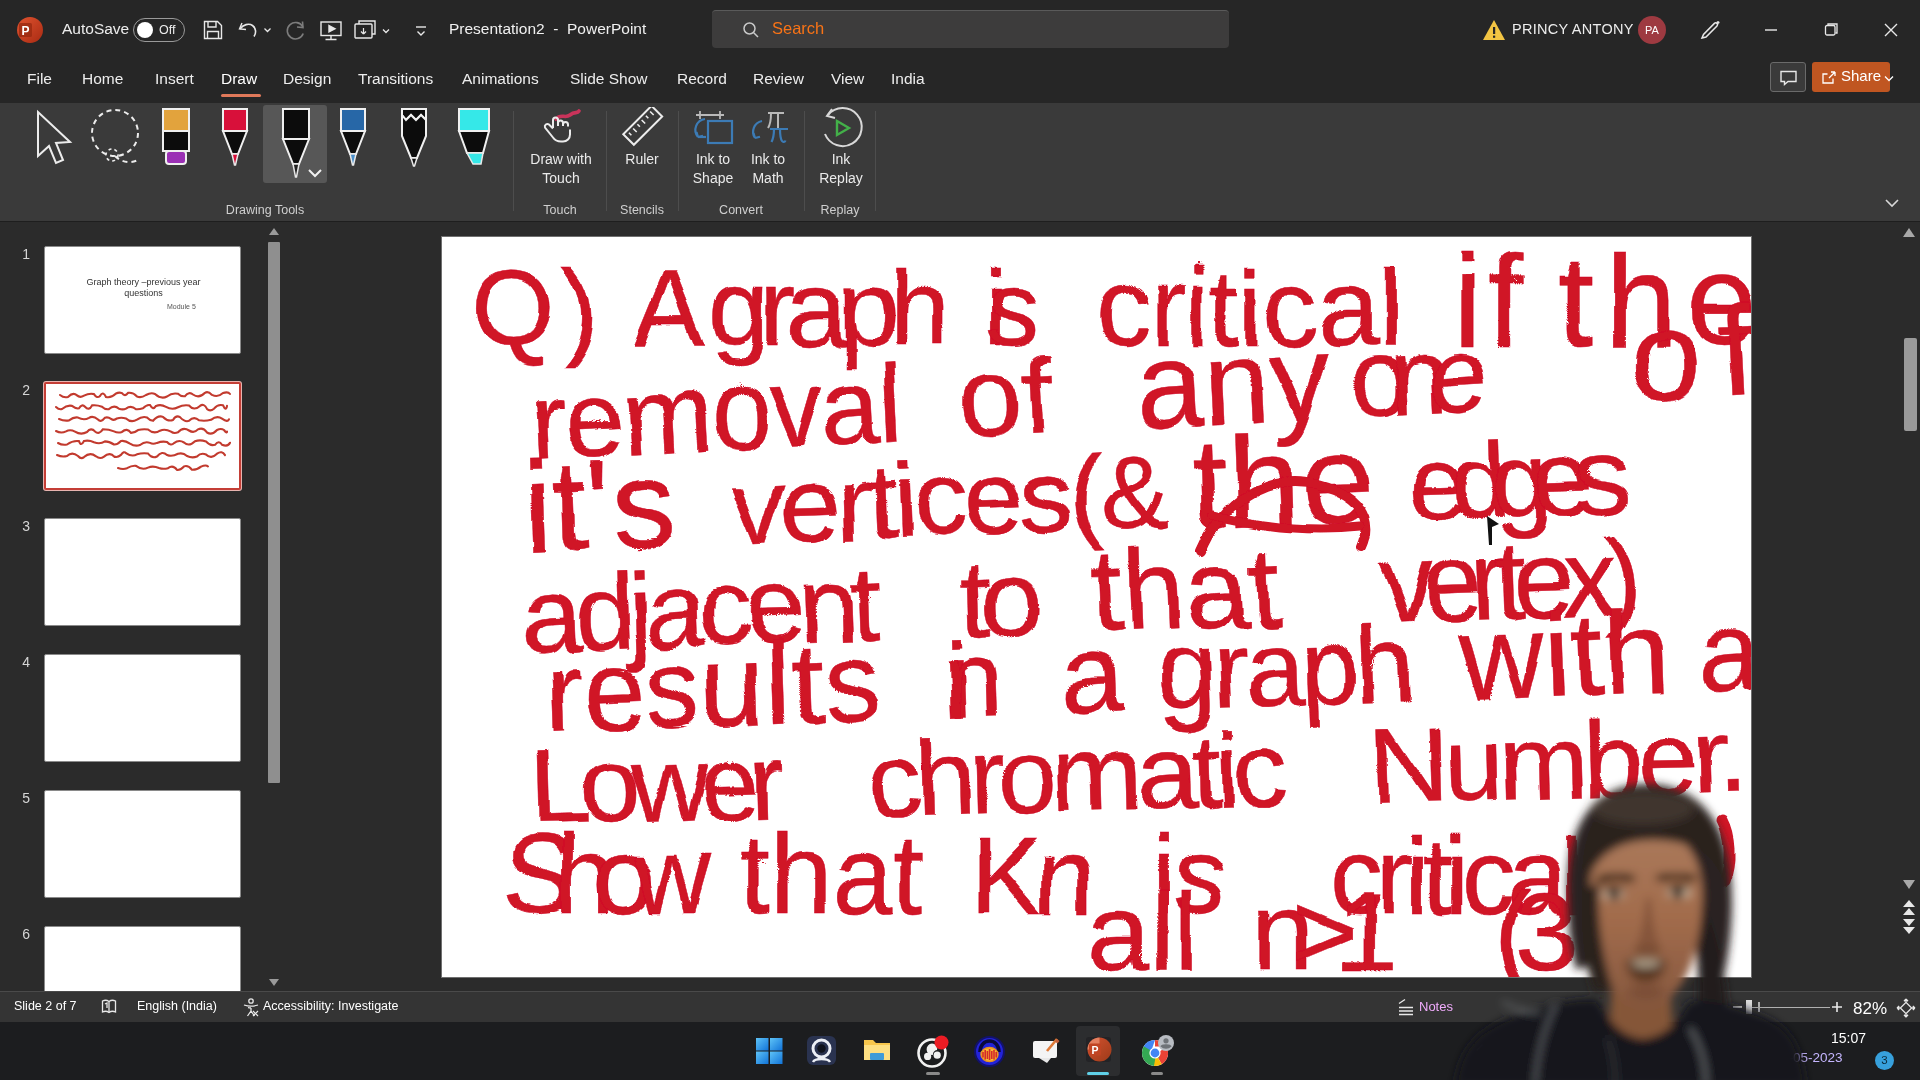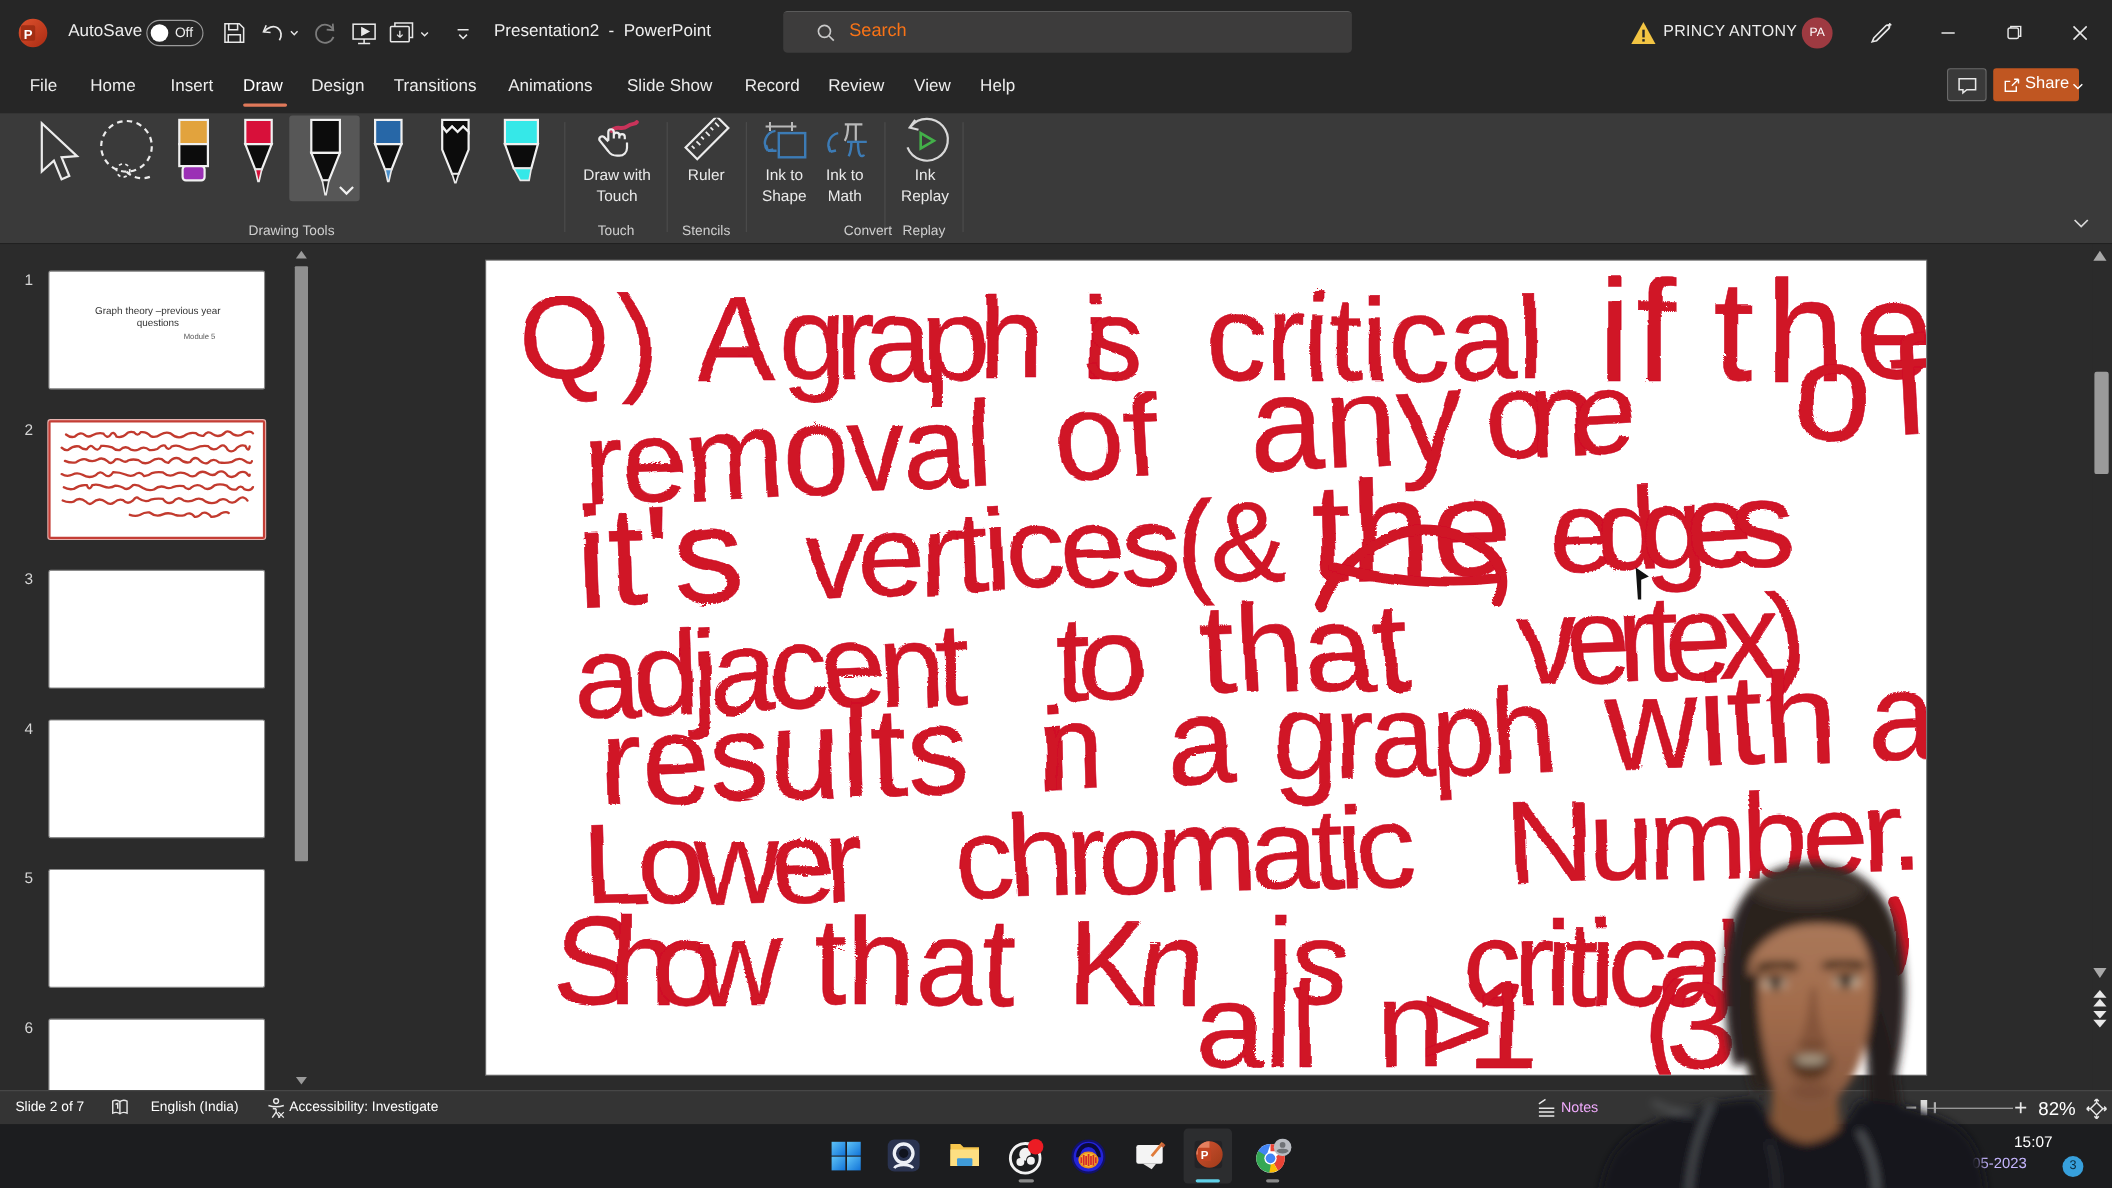--- a/index.html
+++ b/index.html
@@ -128,21 +128,21 @@
     <div class="tab" style="left:155px;">Insert</div>
     <div class="tab" style="left:221px;color:#fff;">Draw</div>
     <div class="abs" style="left:221px;top:34px;width:40px;height:3px;background:#e0795a;border-radius:2px;"></div>
     <div class="tab" style="left:283px;">Design</div>
     <div class="tab" style="left:358px;">Transitions</div>
     <div class="tab" style="left:462px;">Animations</div>
     <div class="tab" style="left:570px;">Slide Show</div>
     <div class="tab" style="left:677px;">Record</div>
     <div class="tab" style="left:753px;">Review</div>
     <div class="tab" style="left:831px;">View</div>
-    <div class="tab" style="left:891px;">Help</div>
+    <div class="tab" style="left:891px;">India</div>
 
     <div class="abs" style="left:1770px;top:2px;width:36px;height:30px;background:#3a3a3a;border:1px solid #6a6a6a;border-radius:3px;">
       <svg class="abs" style="left:8px;top:6px" width="20" height="18" viewBox="0 0 20 18" fill="none" stroke="#e8e8e8" stroke-width="1.4">
         <path d="M2 2.5 h15 v10 h-8 l-3.5 3 v-3 H2 z"></path>
       </svg>
     </div>
     <div class="abs" style="left:1812px;top:2px;width:78px;height:30px;background:#c05621;border-radius:3px;">
       <svg class="abs" style="left:8px;top:6px" width="18" height="18" viewBox="0 0 18 18" fill="none" stroke="#fff" stroke-width="1.3">
         <path d="M9 10 L15 4 m0 0 h-4 m4 0 v4"></path>
         <path d="M13 10.5 v4.5 h-10 v-9 h4.5"></path>
@@ -246,21 +246,21 @@
       <path d="M14 3 l-5 7 l8 2" stroke="#d8d8d8" stroke-width="2"></path>
       <path d="M19 15 l12 7 l-12 7 z" stroke="#43b049" stroke-width="2.4"></path>
     </svg>
     <div class="blabel" style="left:841px;top:48px;">Ink</div>
     <div class="blabel" style="left:841px;top:67px;">Replay</div>
     <div class="rsep" style="left:875px;"></div>
 
     <div class="glabel" style="left:265px;">Drawing Tools</div>
     <div class="glabel" style="left:560px;">Touch</div>
     <div class="glabel" style="left:642px;">Stencils</div>
-    <div class="glabel" style="left:741px;margin-left:48px;">Convert</div>
+    <div class="glabel" style="left:741px;">Convert</div>
     <div class="glabel" style="left:840px;">Replay</div>
 
     <svg class="abs" style="left:1882px;top:94px" width="20" height="14" viewBox="0 0 20 14" fill="none" stroke="#d8d8d8" stroke-width="1.6">
         <path d="M4 3 l6 6 l6-6"></path>
       </svg>
   </div>
   <div id="panel" style="overflow:hidden;">
     <div class="tnum" style="top:24px;">1</div>
     <div class="thumb" style="top:24px;border:1px solid #8a8a8a;">
       <div class="abs" style="left:0;top:30px;width:197px;text-align:center;color:#333;font-size:9px;line-height:11px;">Graph theory –previous year<br>questions</div>

